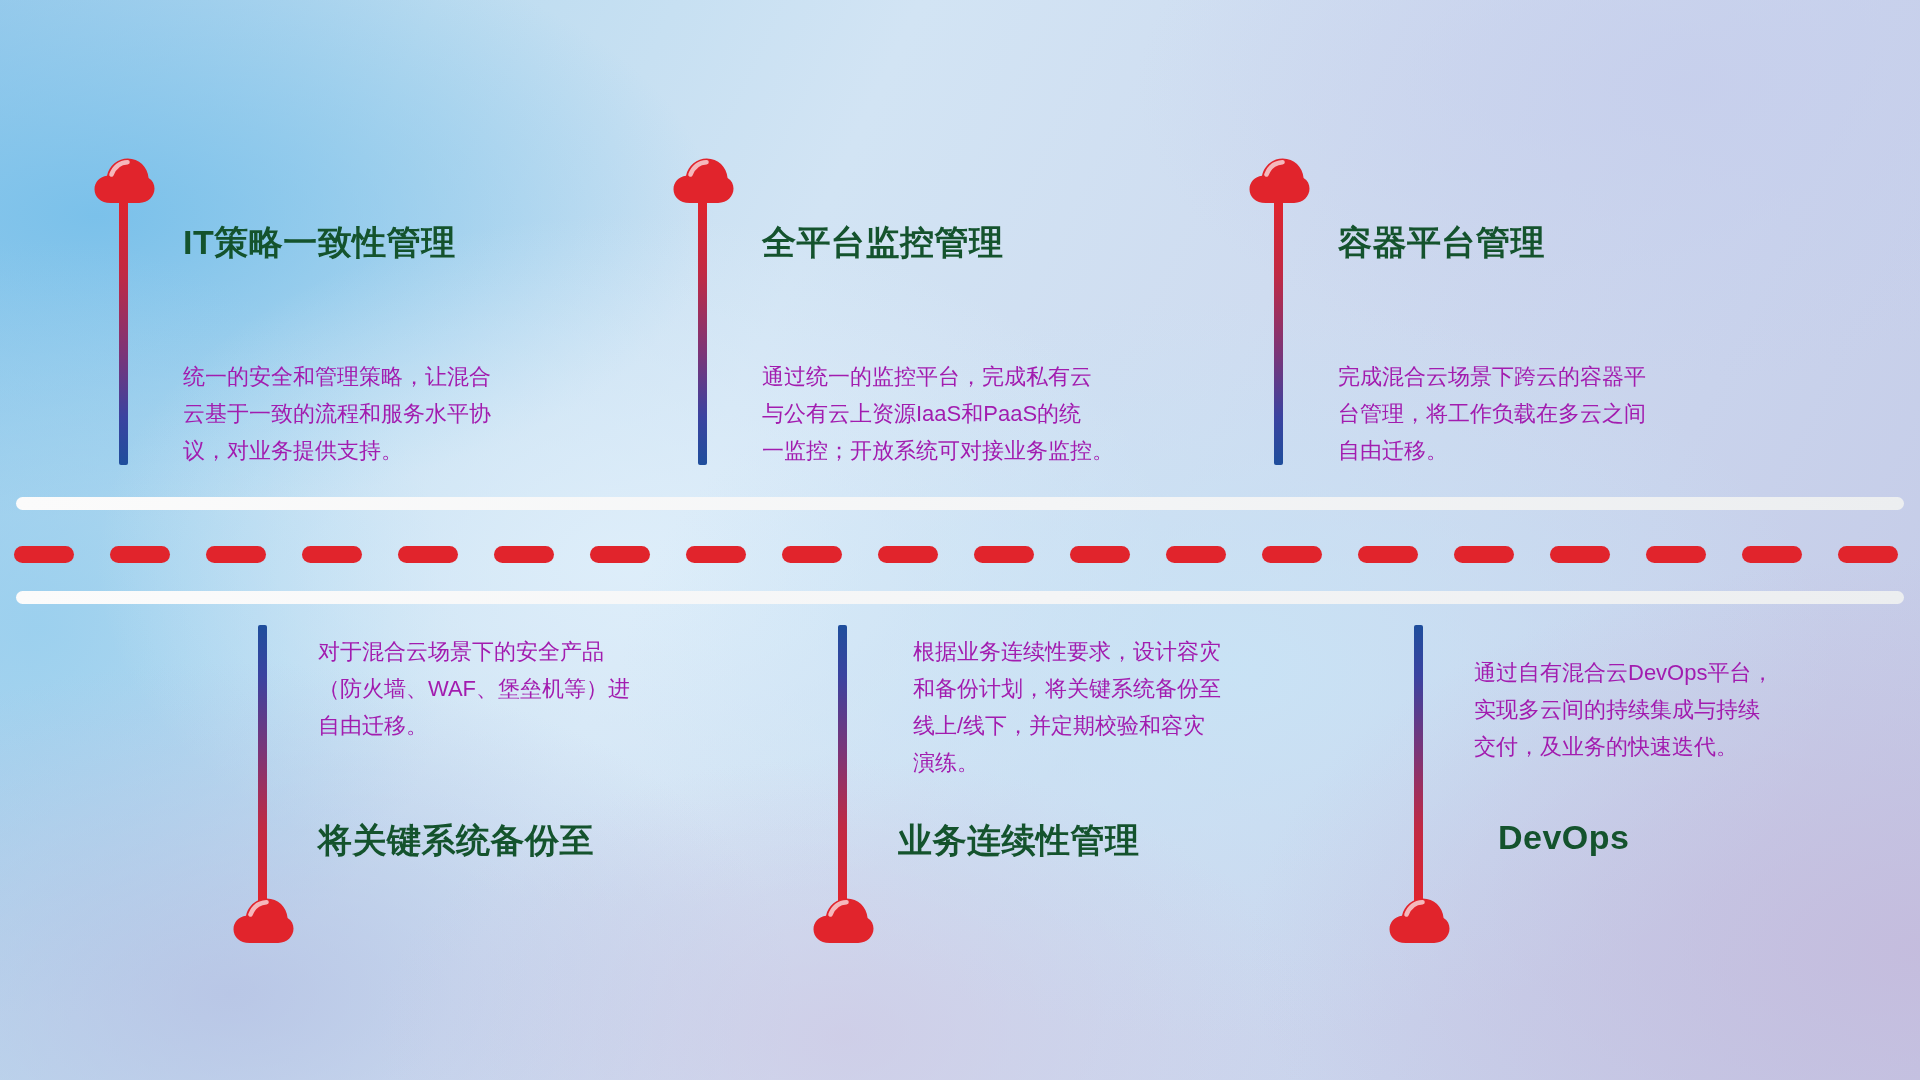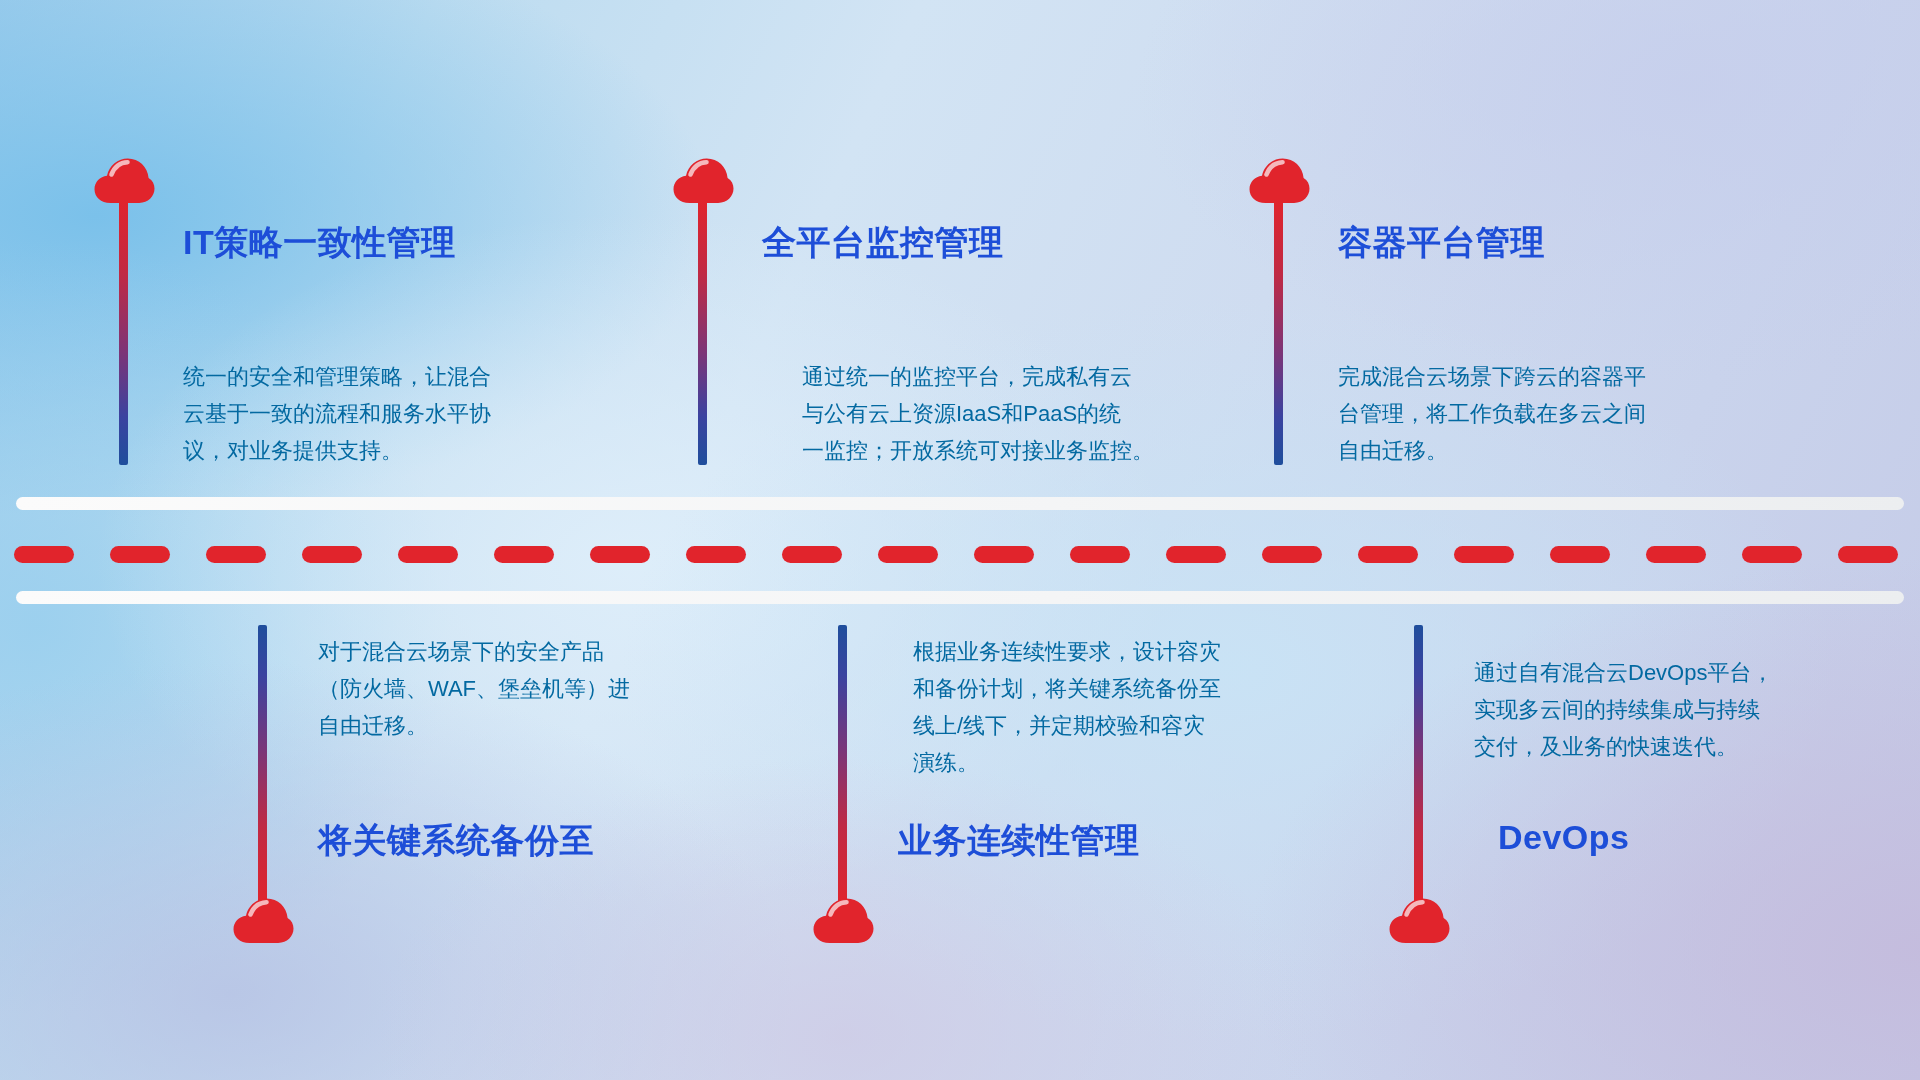--- a/index.html
+++ b/index.html
@@ -34,23 +34,23 @@
   .rail.bottom{top:591px;}
   .dashrow{position:absolute;top:546px;left:0;width:1920px;height:17px;
            display:flex;align-items:center;gap:36px;padding-left:14px;box-sizing:border-box;}
   .dash{width:60px;height:17px;border-radius:9px;background:#e1242c;flex:0 0 auto;}
 
   
   .item{position:absolute;}
   .stem{position:absolute;width:9px;border-radius:2px;}
   .cloud{position:absolute;width:62px;height:48px;}
 
-  .head{position:absolute;color:#1d4ed8;font-weight:700;white-space:nowrap;letter-spacing:.5px;}
+  .head{position:absolute;color:#14532d;font-weight:700;white-space:nowrap;letter-spacing:.5px;}
   .head.cn{font-size:34px;}
-  .body{position:absolute;color:#0369a1;font-size:22px;line-height:37px;white-space:pre-line;}
+  .body{position:absolute;color:#a21caf;font-size:22px;line-height:37px;white-space:pre-line;}
 </style>
 </head>
 <body>
 
 <div id="stage">
 
   <div class="bg base"></div>
   <div class="bg w1"></div>
   <div class="bg w8"></div>
   <div class="bg w2"></div>
@@ -105,21 +105,21 @@
   <div class="item">
     <svg class="cloud" style="left:672px;top:157px;" viewBox="0 0 62 48">
       <path d="M17.5,46 C7.8,46 1.5,40 1.5,32.2 C1.5,25.1 6.9,19.5 14,18.8
                C16.1,8.3 25,1.5 34.8,1.5 C46,1.5 54.6,9.9 55.6,21
                C59.6,23.4 61.5,27.1 61.5,31.6 C61.5,39.5 55,46 46.2,46 Z" fill="#e1242c"></path>
       <path d="M18.5,17.5 C21.5,9.5 27.5,5.5 34.5,5.2" fill="none" stroke="#f5b8bc" stroke-width="4.6" stroke-linecap="round"></path>
     </svg>
     <div class="stem" style="left:698px;top:200px;height:265px;
          background:linear-gradient(180deg,#e1242c 0%,#c02a44 28%,#7b3578 58%,#3a43a0 82%,#1f4e9c 100%);"></div>
     <div class="head cn" style="left:762px;top:220px;">全平台监控管理</div>
-    <div class="body" style="left:762px;top:358px;width:460px;margin-left:40px;">通过统一的监控平台，完成私有云
+    <div class="body" style="left:762px;top:358px;width:460px;">通过统一的监控平台，完成私有云
 与公有云上资源IaaS和PaaS的统
 一监控；开放系统可对接业务监控。</div>
   </div>
 
   <div class="item">
     <svg class="cloud" style="left:1248px;top:157px;" viewBox="0 0 62 48">
       <path d="M17.5,46 C7.8,46 1.5,40 1.5,32.2 C1.5,25.1 6.9,19.5 14,18.8
                C16.1,8.3 25,1.5 34.8,1.5 C46,1.5 54.6,9.9 55.6,21
                C59.6,23.4 61.5,27.1 61.5,31.6 C61.5,39.5 55,46 46.2,46 Z" fill="#e1242c"></path>
       <path d="M18.5,17.5 C21.5,9.5 27.5,5.5 34.5,5.2" fill="none" stroke="#f5b8bc" stroke-width="4.6" stroke-linecap="round"></path>

